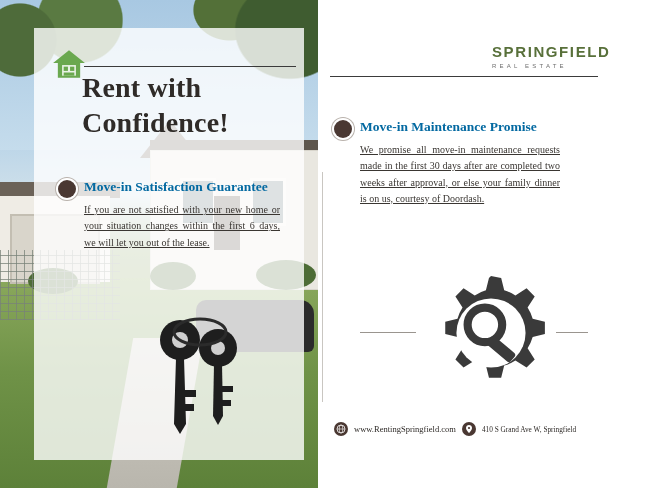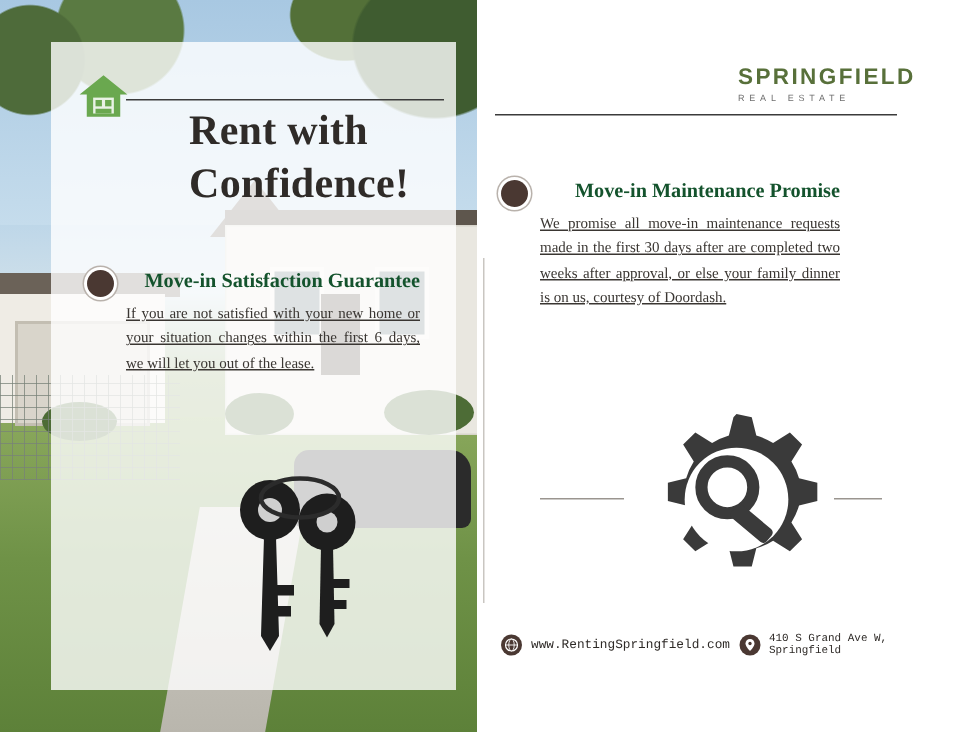--- a/index.html
+++ b/index.html
@@ -140,21 +140,20 @@
   .headline {
     position: absolute;
     left: 82px;
     top: 70px;
     width: 210px;
     color: #2f2b28;
     font-size: 28px;
     line-height: 1.25;
     font-weight: bold;
     letter-spacing: .2px;
-    margin-left: 44px;
   }
   .rule-head {
     position: absolute;
     left: 84px;
     top: 66px;
     width: 212px;
     height: 1px;
     background: #3b3b3b;
   }
 
@@ -179,36 +178,35 @@
     height: 18px;
     border-radius: 50%;
     background: #4a3832;
     box-shadow: 0 0 0 2px #ffffff, 0 0 0 3px #b9b2ac;
   }
   .feature h3 {
     margin: 0 0 6px 0;
     padding-left: 26px;
     font-size: 13.5px;
     font-weight: bold;
-    color: #14532d;
+    color: #0369a1;
     line-height: 1.35;
-    text-align: right;
   }
   .feature p {
     margin: 0;
     padding-left: 26px;
     font-size: 10px;
     line-height: 1.62;
     color: #3a3632;
     text-align: justify;
     text-decoration: underline;
   }
 
   .f-left { left: 58px; top: 178px; width: 222px; }
-  .f-left h3 { padding-left: 38px; font-family: Liberation Serif, serif; }
+  .f-left h3 { padding-left: 26px; font-family: Liberation Serif, serif; }
 
   
   .brand {
     position: absolute;
     left: 492px;
     top: 44px;
     width: 130px;
     text-align: left;
   }
   .brand .b1 {
@@ -266,21 +264,21 @@
 
   
   .footer {
     position: absolute;
     left: 334px;
     top: 422px;
     width: 290px;
     display: flex;
     align-items: center;
     gap: 6px;
-    font-family: Liberation Mono, monospace;
+    font-family: Liberation Serif, serif;
   }
   .footer .txt { font-size: 8.5px; color: #2e2a27; }
   .footer .pin-txt { font-size: 7.3px; color: #2e2a27; }
   .footer .circ {
     width: 14px; height: 14px; border-radius: 50%;
     background: #4a3832;
     display: inline-flex; align-items: center; justify-content: center;
     flex: none;
   }
 </style>

